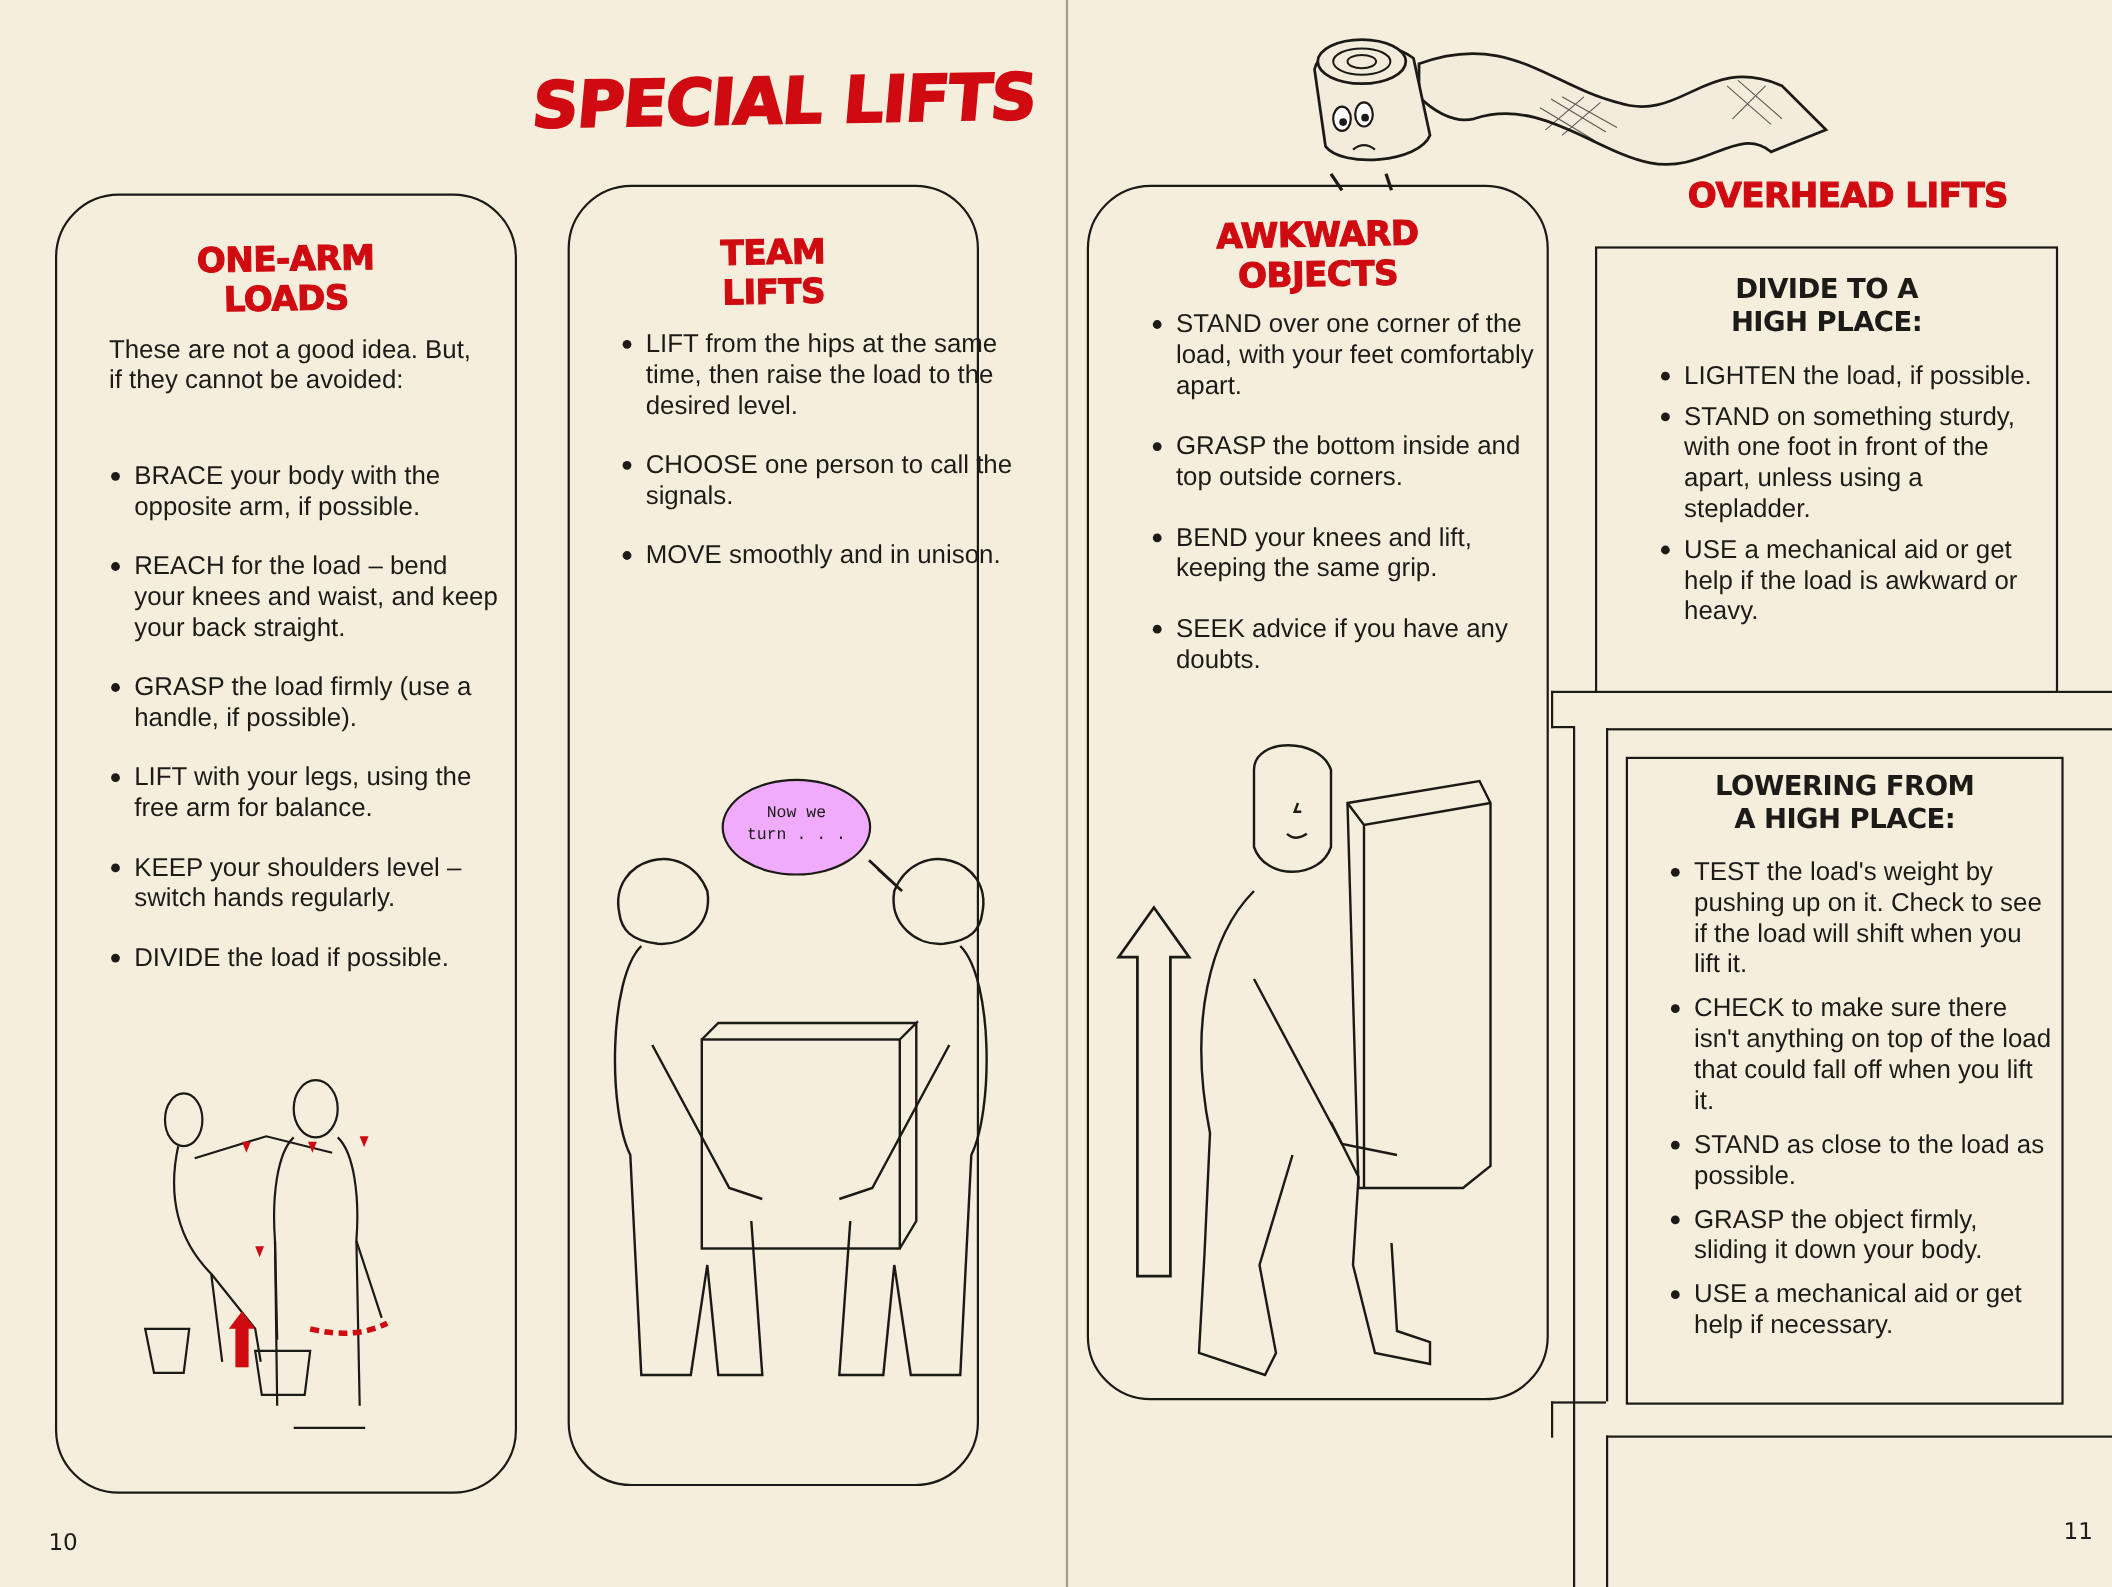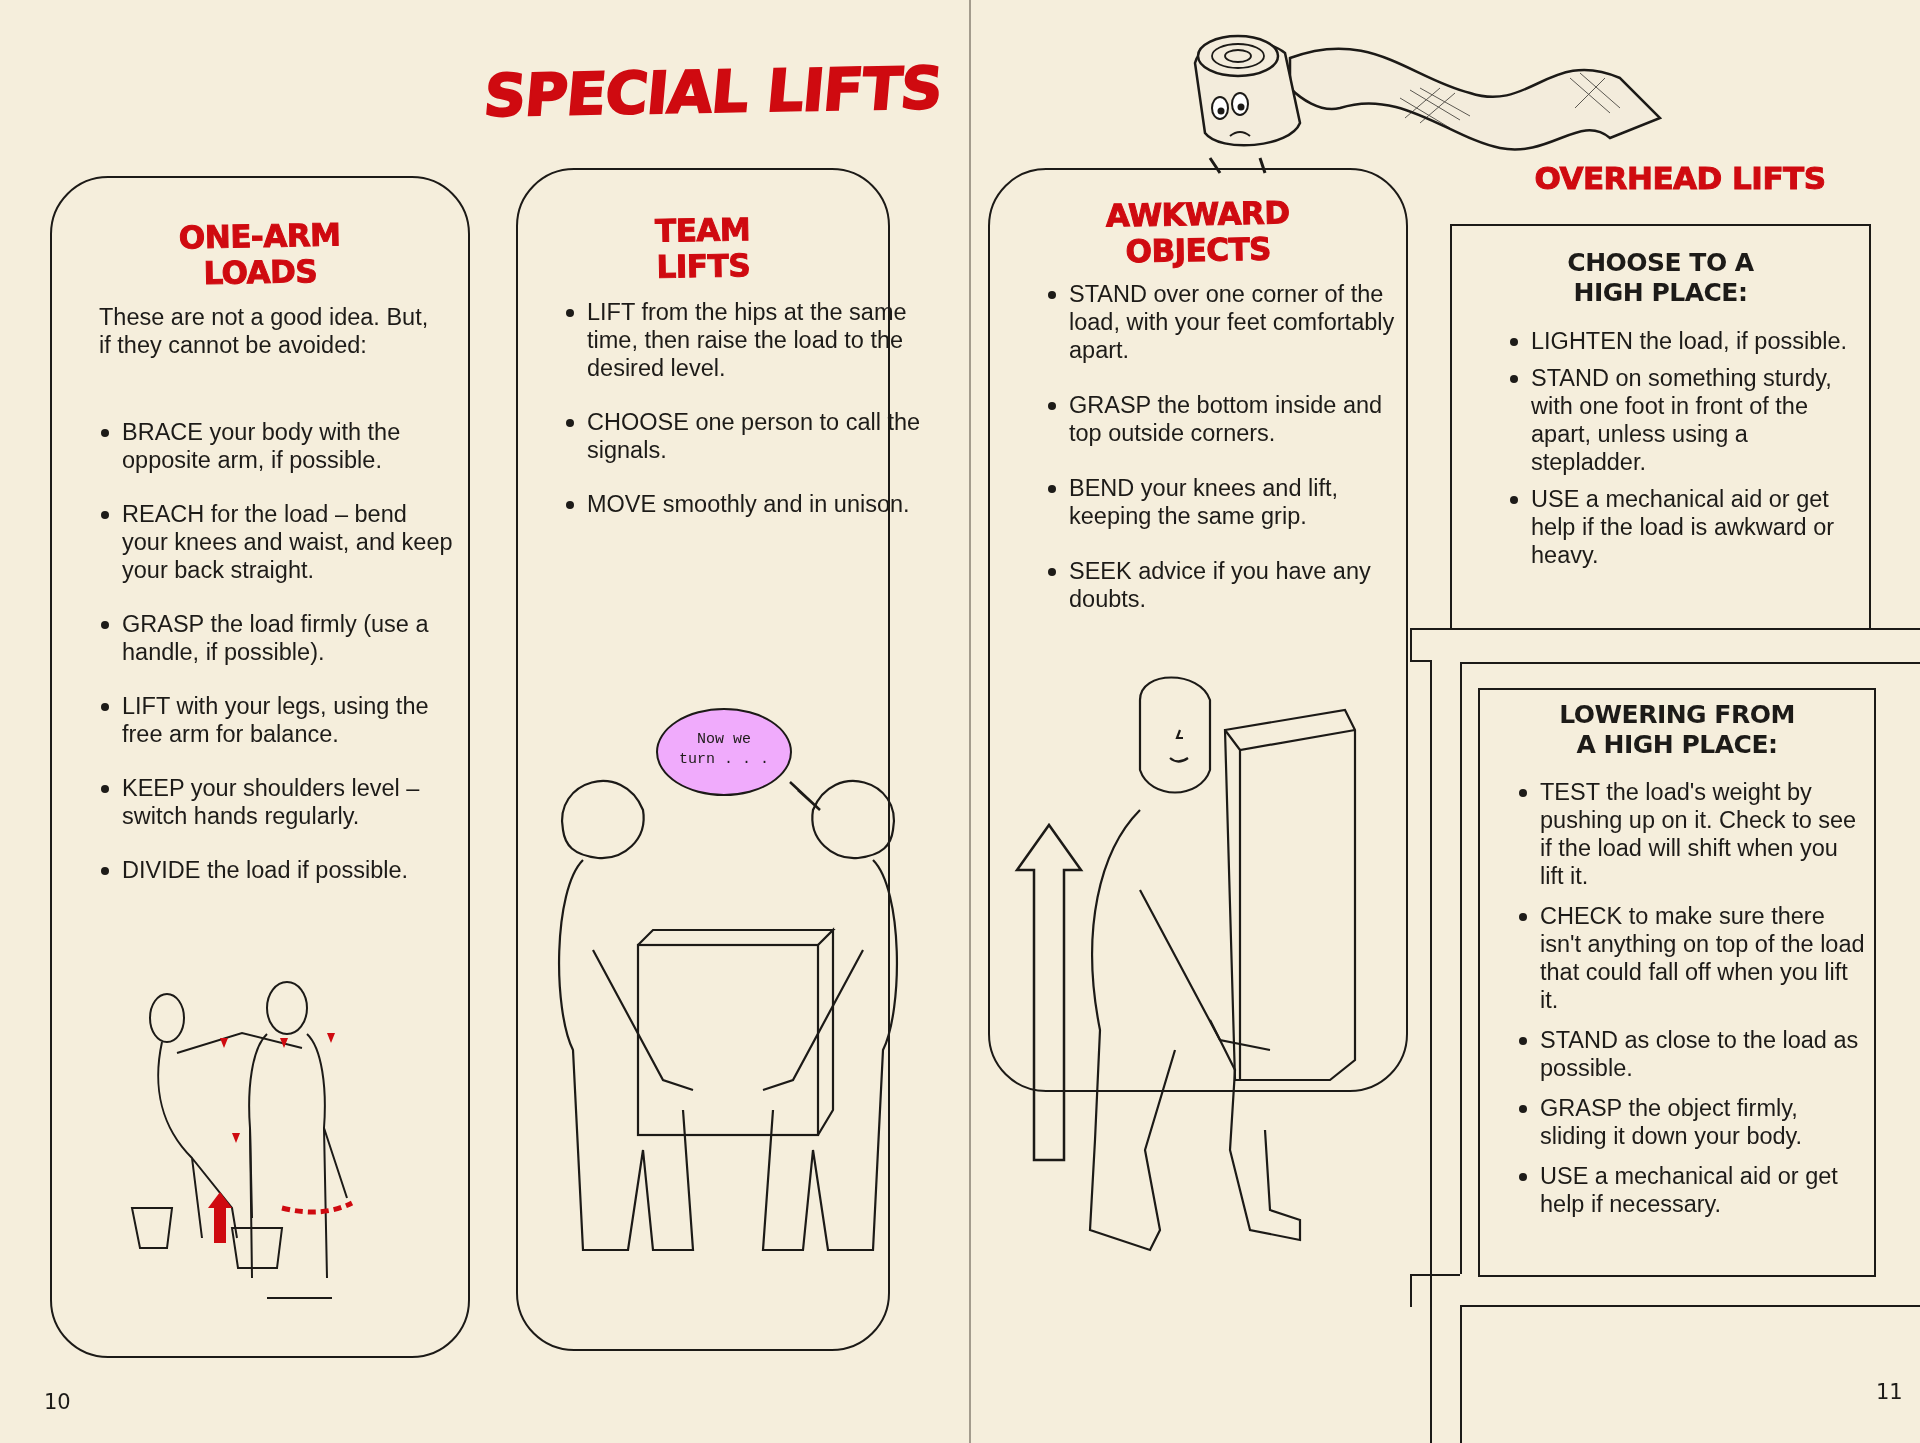--- a/index.html
+++ b/index.html
@@ -36,21 +36,21 @@
   #p1 ul { left: 47px; top: 240px; width: 360px; }
   #p1 ul li { margin-bottom: 26px; }
 
   
   #p2 { left: 516px; top: 168px; width: 374px; height: 1183px; }
   #p2 .panel-head { top: 42px; }
   #p2 ul { left: 46px; top: 128px; width: 360px; }
   #p2 ul li { margin-bottom: 26px; }
 
   
-  #p3 { left: 988px; top: 168px; width: 420px; height: 924px; padding-left: 24px; }
+  #p3 { left: 988px; top: 168px; width: 420px; height: 1105px; padding-left: 24px; }
   #p3 .panel-head { top: 26px; }
   #p3 ul { left: 56px; top: 110px; width: 360px; }
   #p3 ul li { margin-bottom: 27px; }
 
   
   .overhead-title {
     position: absolute; left: 1480px; top: 160px; width: 400px; text-align: center;
     font-family: "DejaVu Sans", sans-serif; font-weight: 900; color: #cf0a10; font-size: 31px;
     letter-spacing: -0.5px; -webkit-text-stroke: 1px #cf0a10;
   }
@@ -208,21 +208,21 @@
 <div class="frame-line" style="left:1430px;top:660px;width:2px;height:783px"></div>
 <div class="frame-line" style="left:1460px;top:662px;width:460px;height:2px"></div>
 <div class="frame-line" style="left:1460px;top:662px;width:2px;height:612px"></div>
 <div class="frame-line" style="left:1460px;top:1305px;width:460px;height:2px"></div>
 <div class="frame-line" style="left:1460px;top:1305px;width:2px;height:138px"></div>
 <div class="frame-line" style="left:1410px;top:1274px;width:50px;height:2px"></div>
 <div class="frame-line" style="left:1410px;top:1274px;width:2px;height:33px"></div>
 
 <section class="box" id="box-up">
   <h3 class="box-head">
-    <span>CHOOSE TO A</span><br>
+    <span>DIVIDE TO A</span><br>
     <span>HIGH PLACE:</span>
   </h3>
   <ul class="body-text bullets">
     <li>LIGHTEN the load, if possible.</li>
     <li>STAND on something sturdy, with one foot in front of the apart, unless using a stepladder.</li>
     <li>USE a mechanical aid or get help if the load is awkward or heavy.</li>
   </ul>
 </section>
 
 <section class="box" id="box-down">

